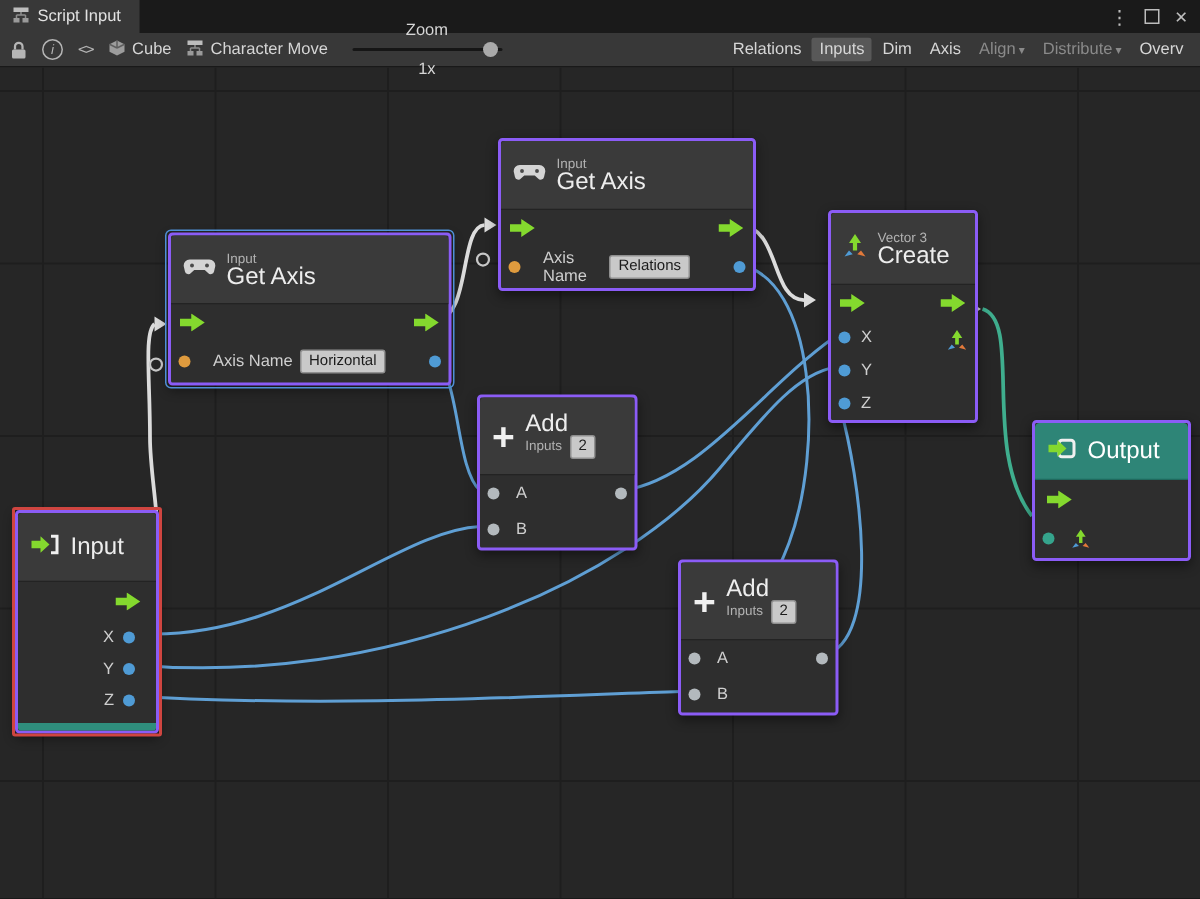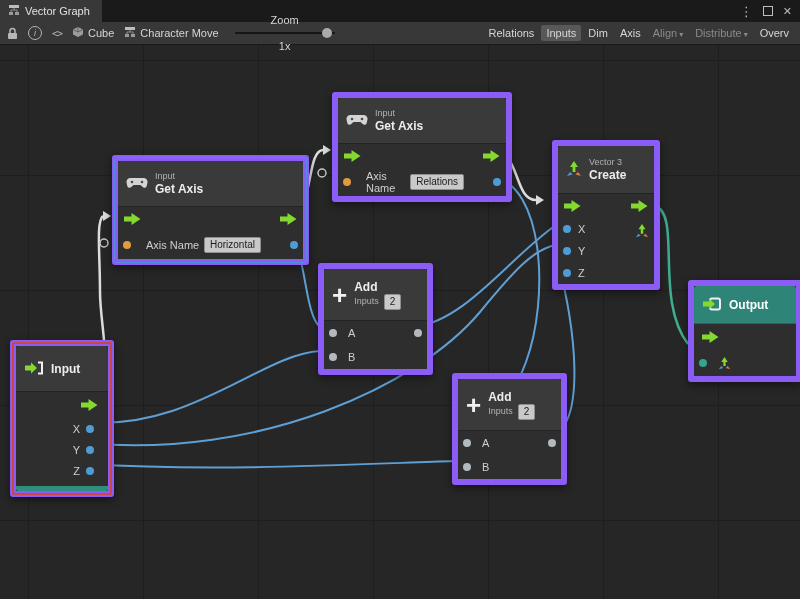--- a/index.html
+++ b/index.html
@@ -38,27 +38,27 @@
   .canvas{position:absolute;top:44px;left:0;right:0;bottom:0;background-color:#262626;
     background-image:linear-gradient(#1e1e1e 1px,transparent 1px),
                      linear-gradient(90deg,#1e1e1e 1px,transparent 1px);
     background-size:115px 115px;background-position:28px 16px;z-index:0;}
   svg.wires{position:absolute;top:0;left:0;z-index:1;pointer-events:none;}
   .w-flow{fill:none;stroke:#dcdcdc;stroke-width:2.5;}
   .w-teal{fill:none;stroke:#3fae8e;stroke-width:2.5;}
   .w-data{fill:none;stroke:#5f9fd4;stroke-width:2;}
 
   
-  .node{position:absolute;z-index:2;background:#2e2e2e;border:6px solid #8b5cf6;border-radius:3px;
+  .node{position:absolute;z-index:2;background:#2e2e2e;border:2px solid #8b5cf6;border-radius:3px;
         box-shadow:0 3px 8px rgba(0,0,0,.45);color:#cfcfcf;font-size:11px;}
   .nh{display:flex;align-items:center;gap:7px;padding:0 8px;background:#3a3a3a;
       border-bottom:1px solid #232323;border-radius:3px 3px 0 0;box-sizing:border-box;}
   .h-col{display:flex;flex-direction:column;justify-content:center;}
   .h-cat{font-size:9px;color:#b2b2b2;line-height:11px;}
-  .h-title{font-size:12px;color:#ededed;line-height:14px;font-weight:bold;}
+  .h-title{font-size:16px;color:#ededed;line-height:14px;}
   .prow{position:relative;display:flex;align-items:center;box-sizing:border-box;}
   .dot{position:absolute;top:50%;transform:translateY(-50%);width:8px;height:8px;border-radius:50%;}
   .p-l{left:5px;} .p-r{right:5px;}
   .dot-blue{background:#4f9bd5;} .dot-orange{background:#df9b3e;}
   .dot-gray{background:#b3b9bd;} .dot-teal{background:#35a48c;}
   .ifield{background:#c9c9c9;color:#1b1b1b;border:1px solid #8f8f8f;border-radius:2px;
           font-size:10px;padding:1px 5px;line-height:12px;}
   .flow-arrow{display:inline-block;line-height:0;}
   .selected::after{content:"";position:absolute;inset:-4px;border:1px solid #4e8fd6;
                    border-radius:4px;pointer-events:none;}
@@ -111,21 +111,21 @@
   <div class="titlebar">
     <div class="tab">
       <span>
         <svg width="12" height="12">
             <rect x="1" y="1" width="10" height="3" fill="#bdbdbd"></rect>
             <path d="M6 4 v2 M3 6 h6 M3 6 v2 M9 6 v2" stroke="#8d8d8d" fill="none"></path>
             <rect x="1" y="8" width="4" height="3" fill="#9a9a9a"></rect>
             <rect x="7" y="8" width="4" height="3" fill="#9a9a9a"></rect>
           </svg>
       </span>
-      <span>Vector Graph</span>
+      <span>Script Input</span>
     </div>
     <div class="win-icons">
       <span class="dots">⋮</span>
       <span class="maxbox"></span>
       <span class="closex">✕</span>
     </div>
   </div>
 
   <div class="toolbar">
     <span class="tb-ico">

